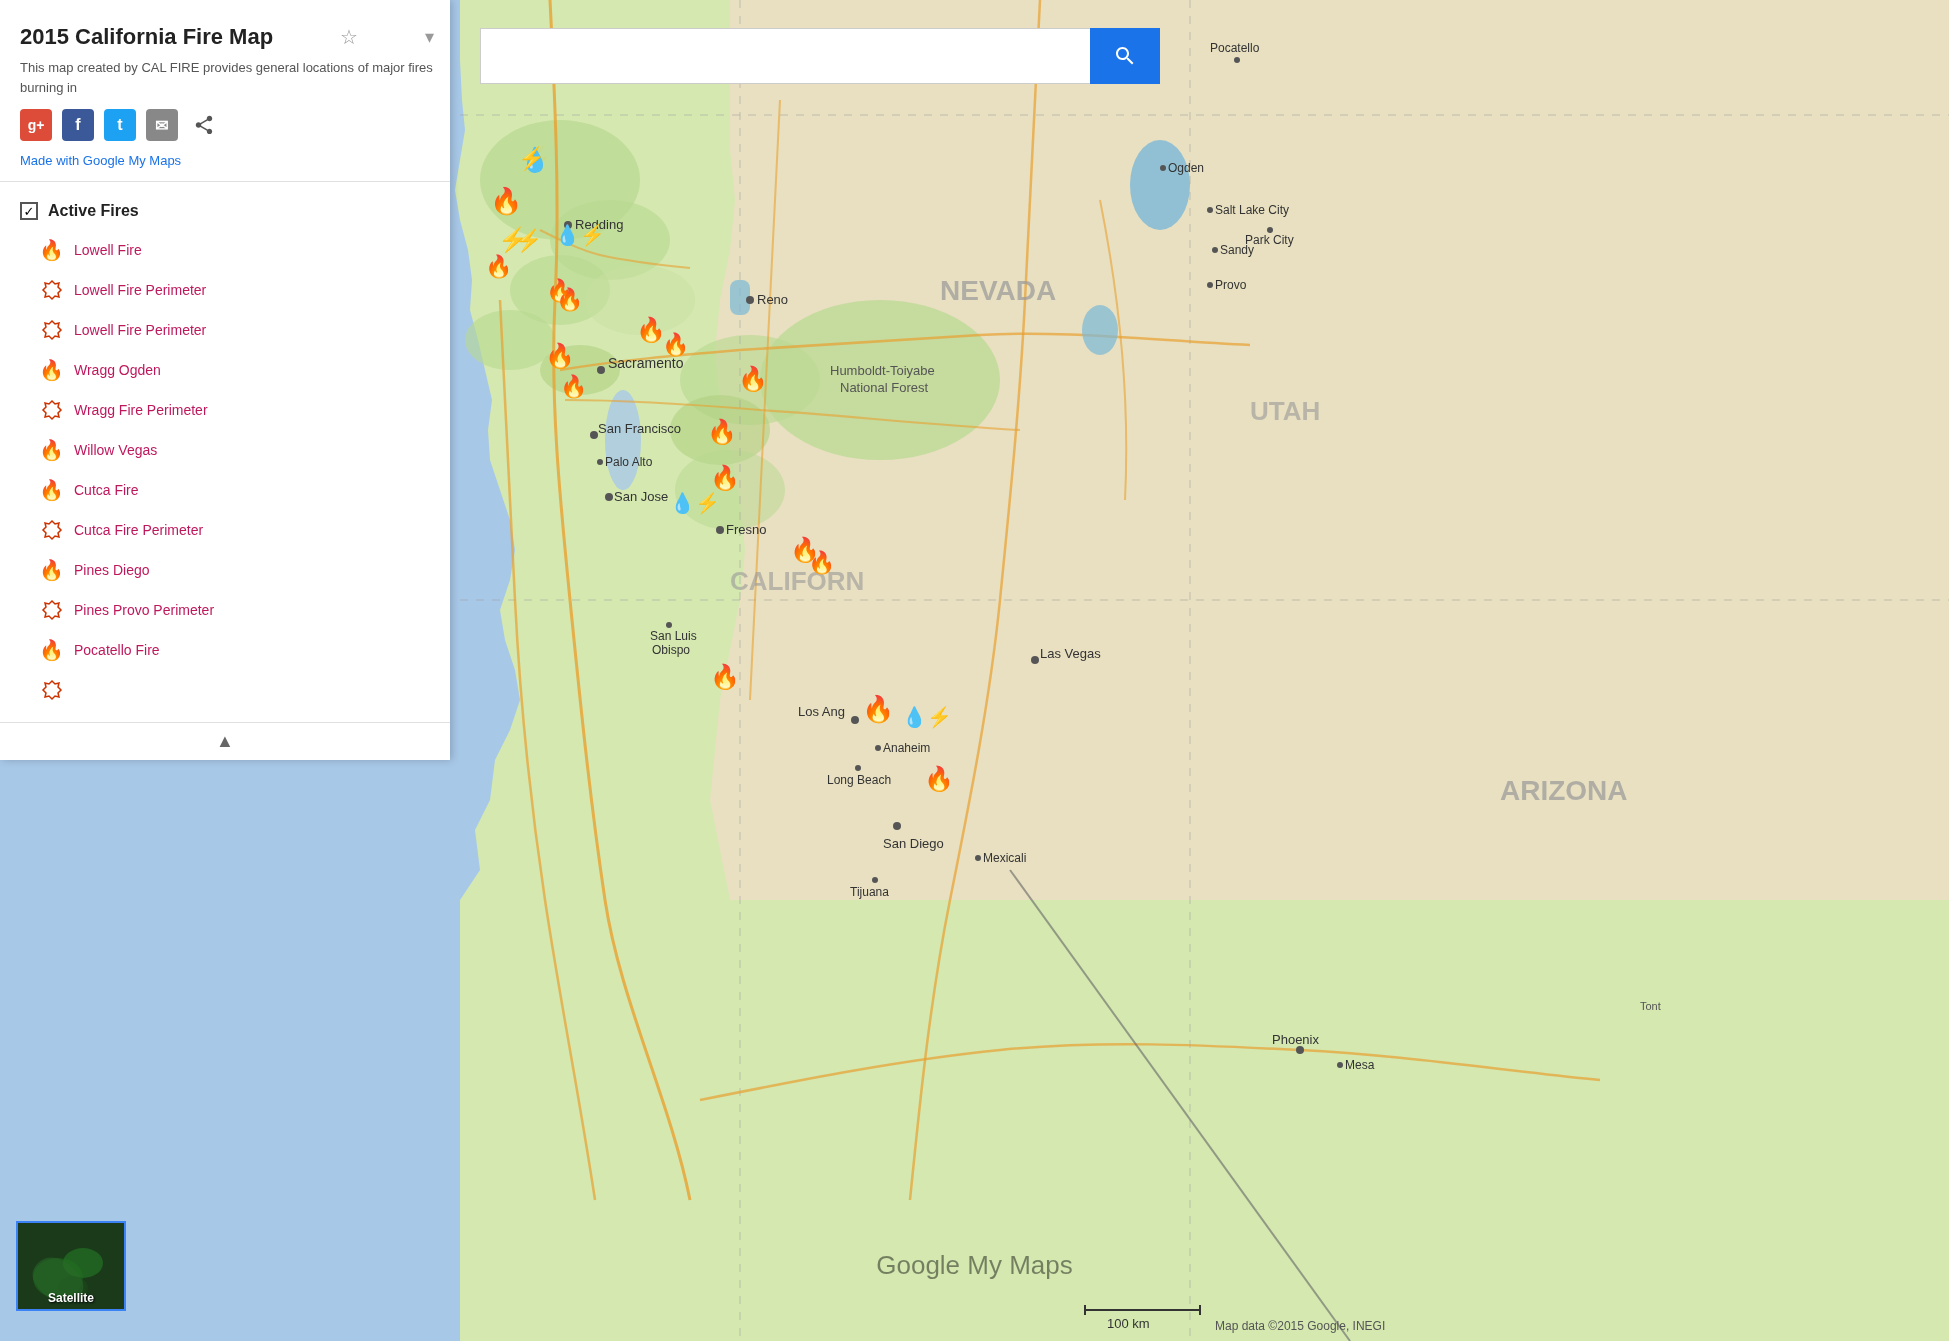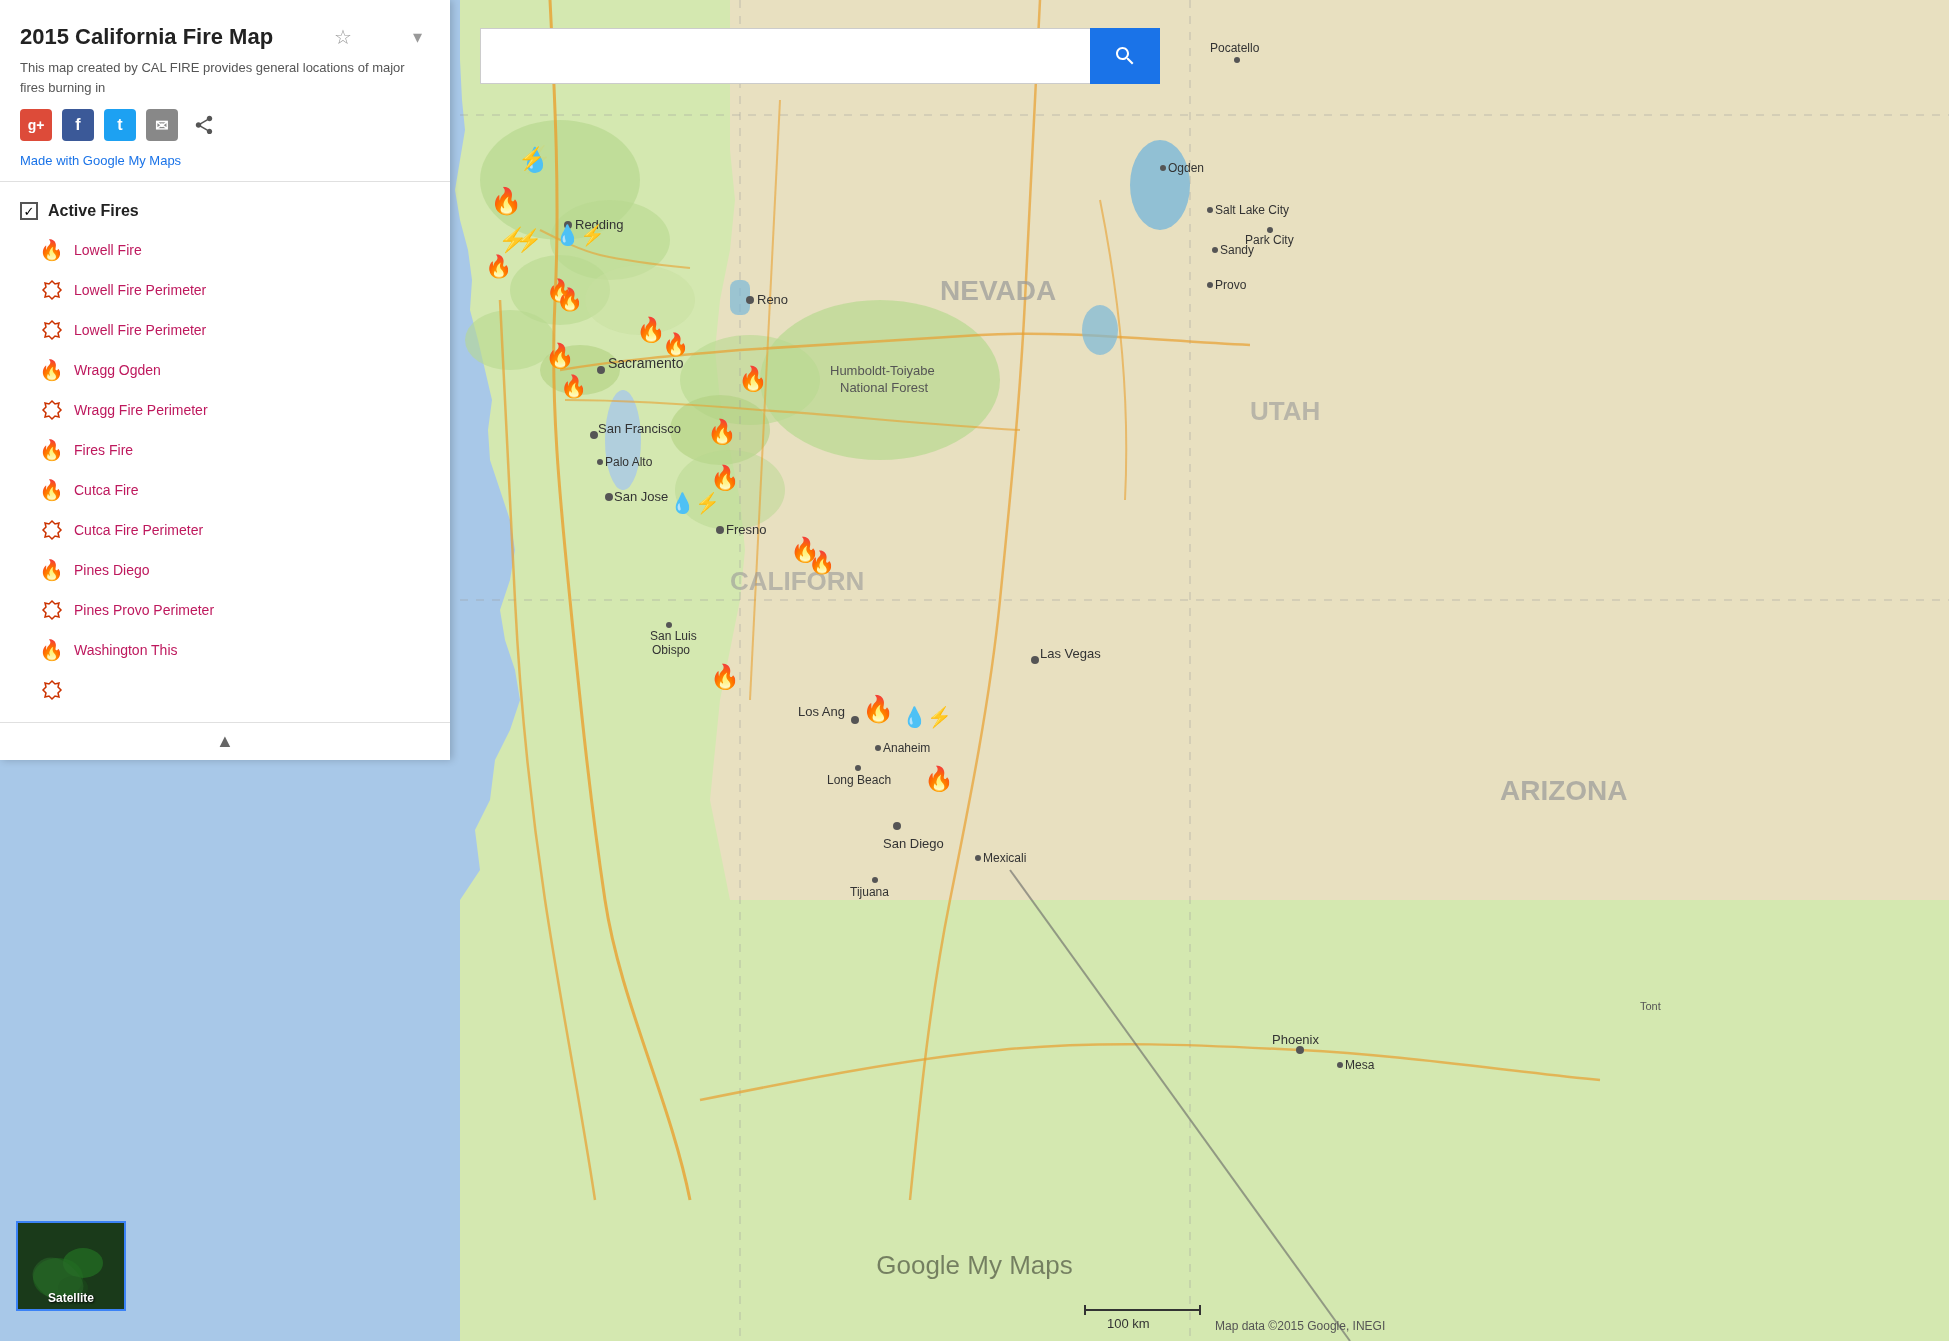--- a/index.html
+++ b/index.html
@@ -54,21 +54,21 @@
       width: 450px;
       height: 760px;
       background: white;
       box-shadow: 2px 0 8px rgba(0,0,0,0.2);
       z-index: 200;
       display: flex;
       flex-direction: column;
     }
 
     #sidebar-header {
-      padding: 24px 28px 12px 20px;
+      padding: 24px 16px 12px 20px;
       border-bottom: 1px solid #e0e0e0;
     }
 
     #sidebar-title-row {
       display: flex;
       align-items: center;
       justify-content: space-between;
       margin-bottom: 8px;
     }
 
@@ -503,21 +503,21 @@
         <div class="layer-item">
           <div class="fire-icon-perimeter">
             <svg width="22" height="22" viewBox="0 0 22 22">
       <polygon points="11,2 14,5 18,4 17,8 20,11 17,14 18,18 14,17 11,20 8,17 4,18 5,14 2,11 5,8 4,4 8,5" fill="none" stroke="#cc3300" stroke-width="1.5"></polygon>
     </svg>
           </div>
           <span class="layer-label">Wragg Fire Perimeter</span>
         </div>
         <div class="layer-item">
           <div class="fire-icon-flame">🔥</div>
-          <span class="layer-label">Fires Fire</span>
+          <span class="layer-label">Willow Vegas</span>
         </div>
         <div class="layer-item">
           <div class="fire-icon-flame">🔥</div>
           <span class="layer-label">Cutca Fire</span>
         </div>
         <div class="layer-item">
           <div class="fire-icon-perimeter">
             <svg width="22" height="22" viewBox="0 0 22 22">
       <polygon points="11,2 14,5 18,4 17,8 20,11 17,14 18,18 14,17 11,20 8,17 4,18 5,14 2,11 5,8 4,4 8,5" fill="none" stroke="#cc3300" stroke-width="1.5"></polygon>
     </svg>
@@ -531,21 +531,21 @@
         <div class="layer-item">
           <div class="fire-icon-perimeter">
             <svg width="22" height="22" viewBox="0 0 22 22">
       <polygon points="11,2 14,5 18,4 17,8 20,11 17,14 18,18 14,17 11,20 8,17 4,18 5,14 2,11 5,8 4,4 8,5" fill="none" stroke="#cc3300" stroke-width="1.5"></polygon>
     </svg>
           </div>
           <span class="layer-label">Pines Provo Perimeter</span>
         </div>
         <div class="layer-item">
           <div class="fire-icon-flame">🔥</div>
-          <span class="layer-label">Washington This</span>
+          <span class="layer-label">Pocatello Fire</span>
         </div>
         <div class="layer-item">
           <div class="fire-icon-perimeter">
             <svg width="22" height="22" viewBox="0 0 22 22">
       <polygon points="11,2 14,5 18,4 17,8 20,11 17,14 18,18 14,17 11,20 8,17 4,18 5,14 2,11 5,8 4,4 8,5" fill="none" stroke="#cc3300" stroke-width="1.5"></polygon>
     </svg>
           </div>
         </div>
       </div>
   </div>

